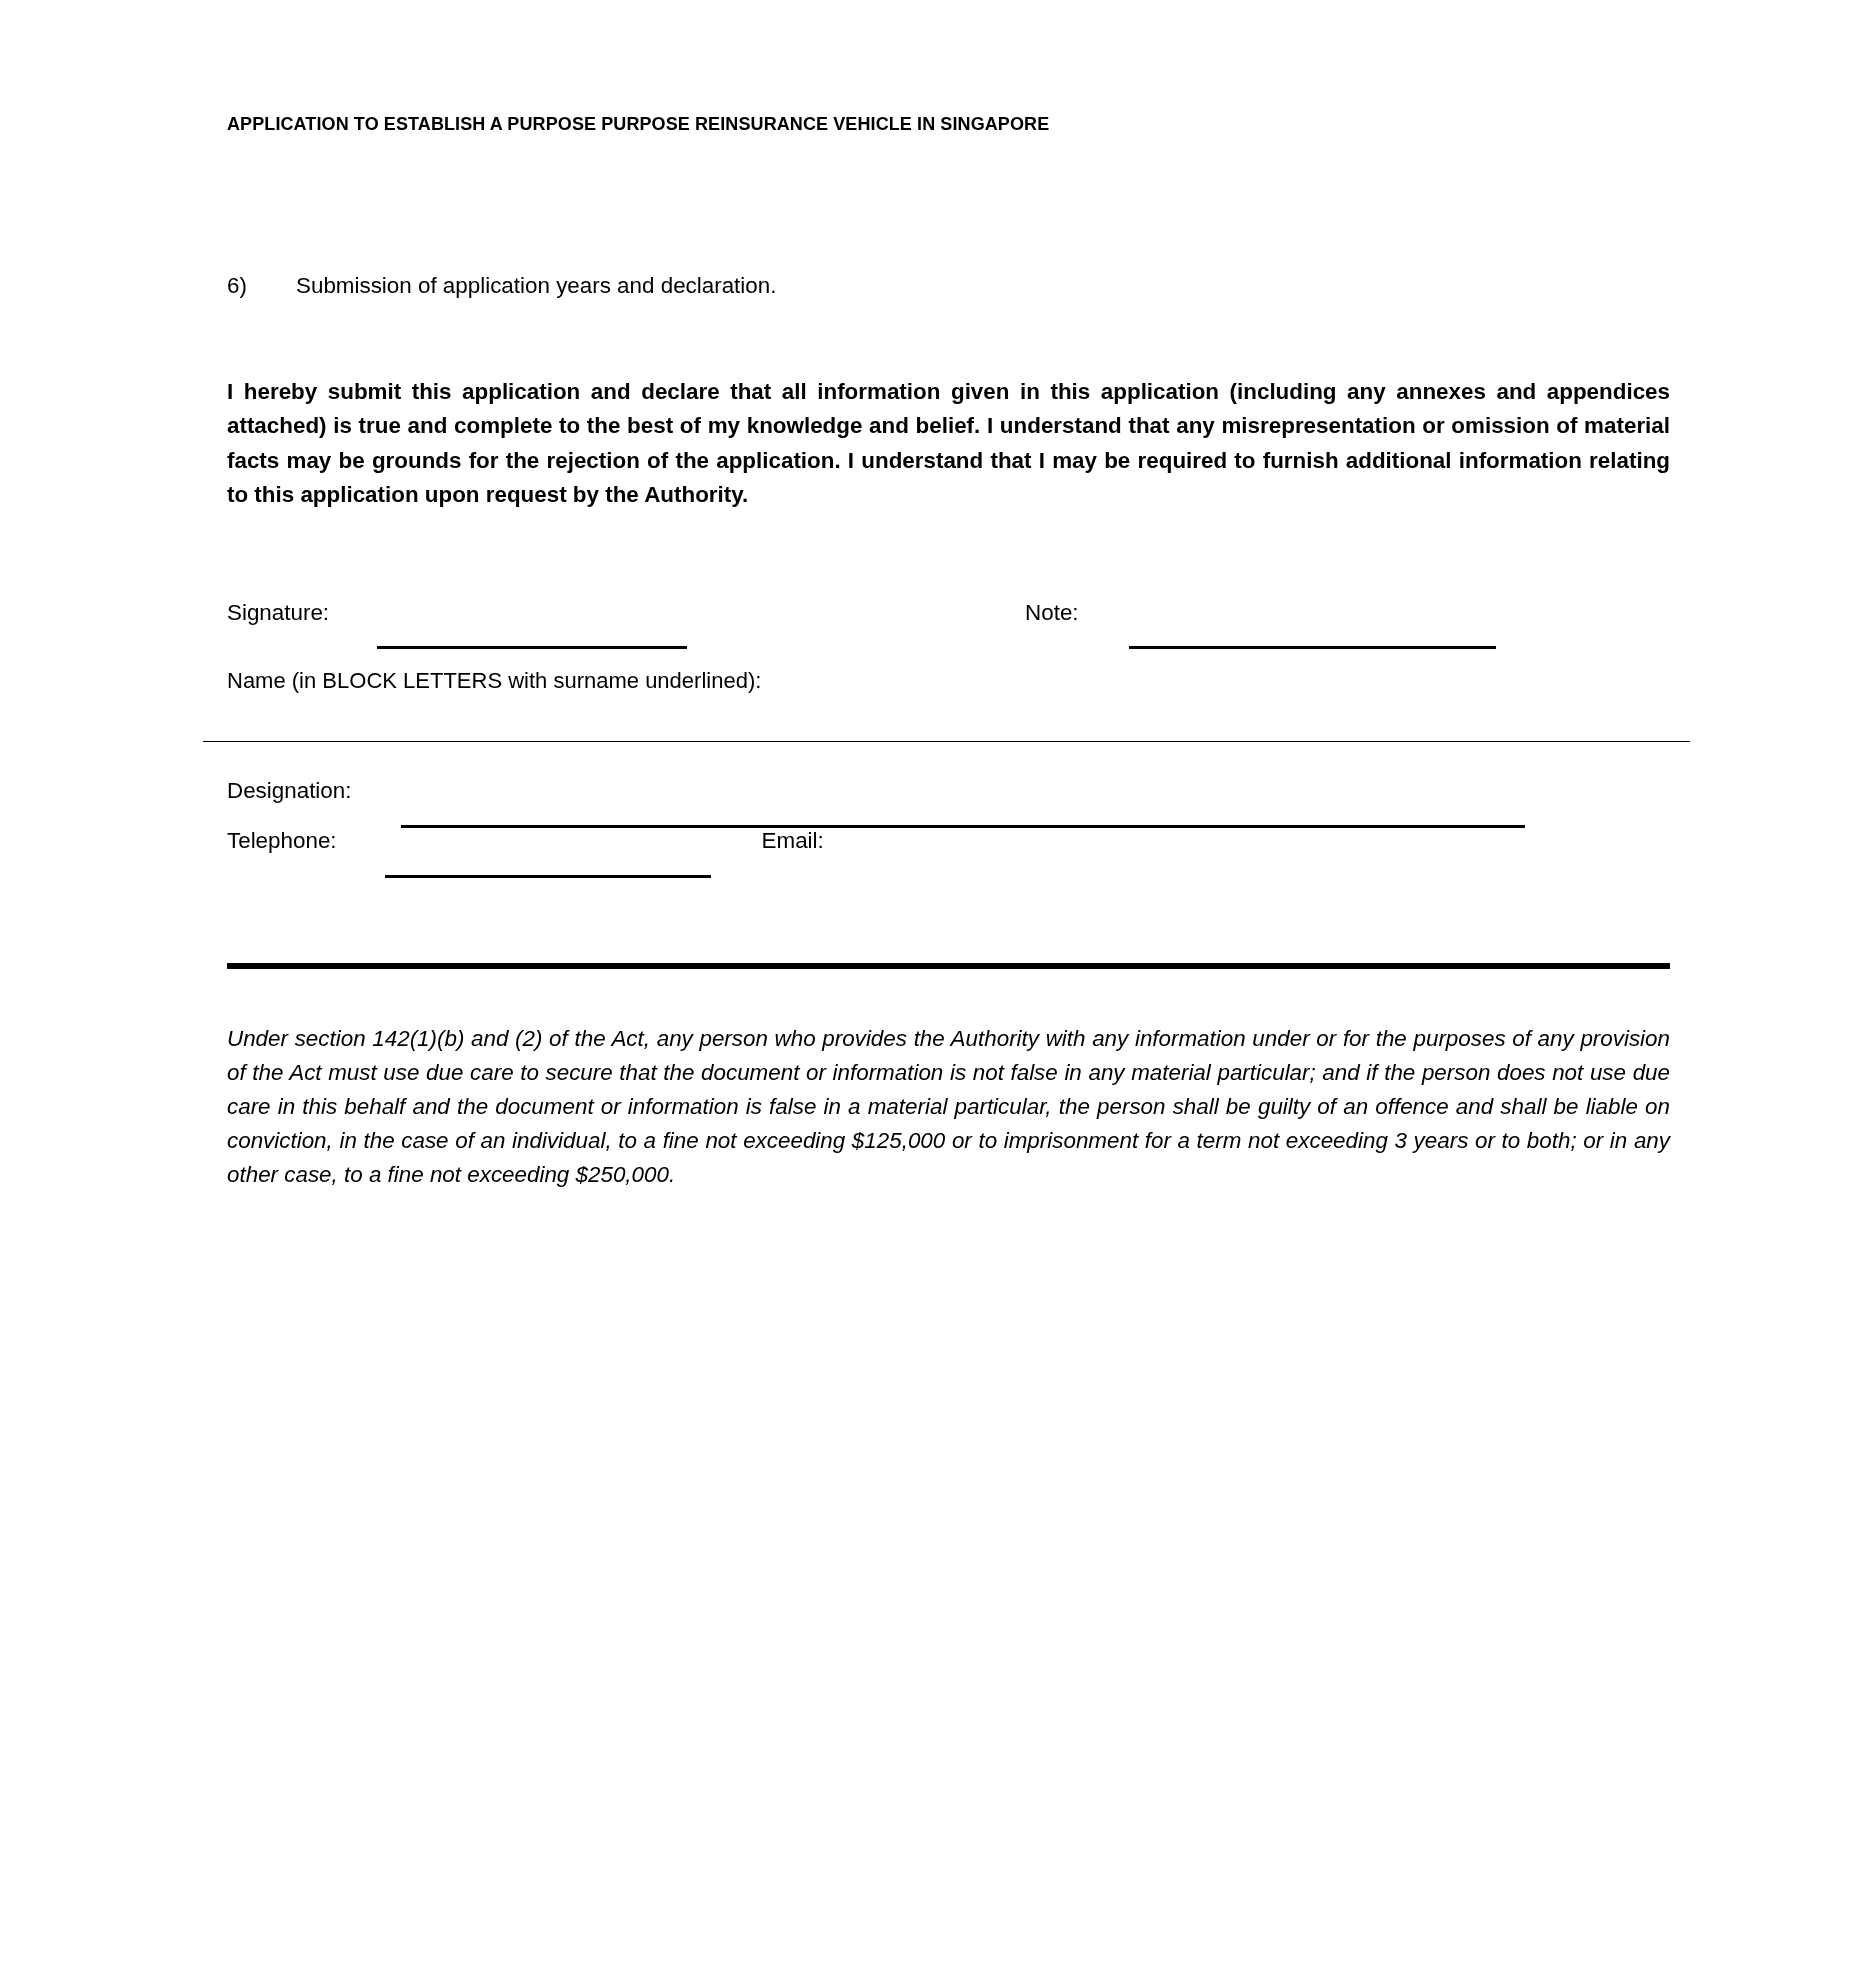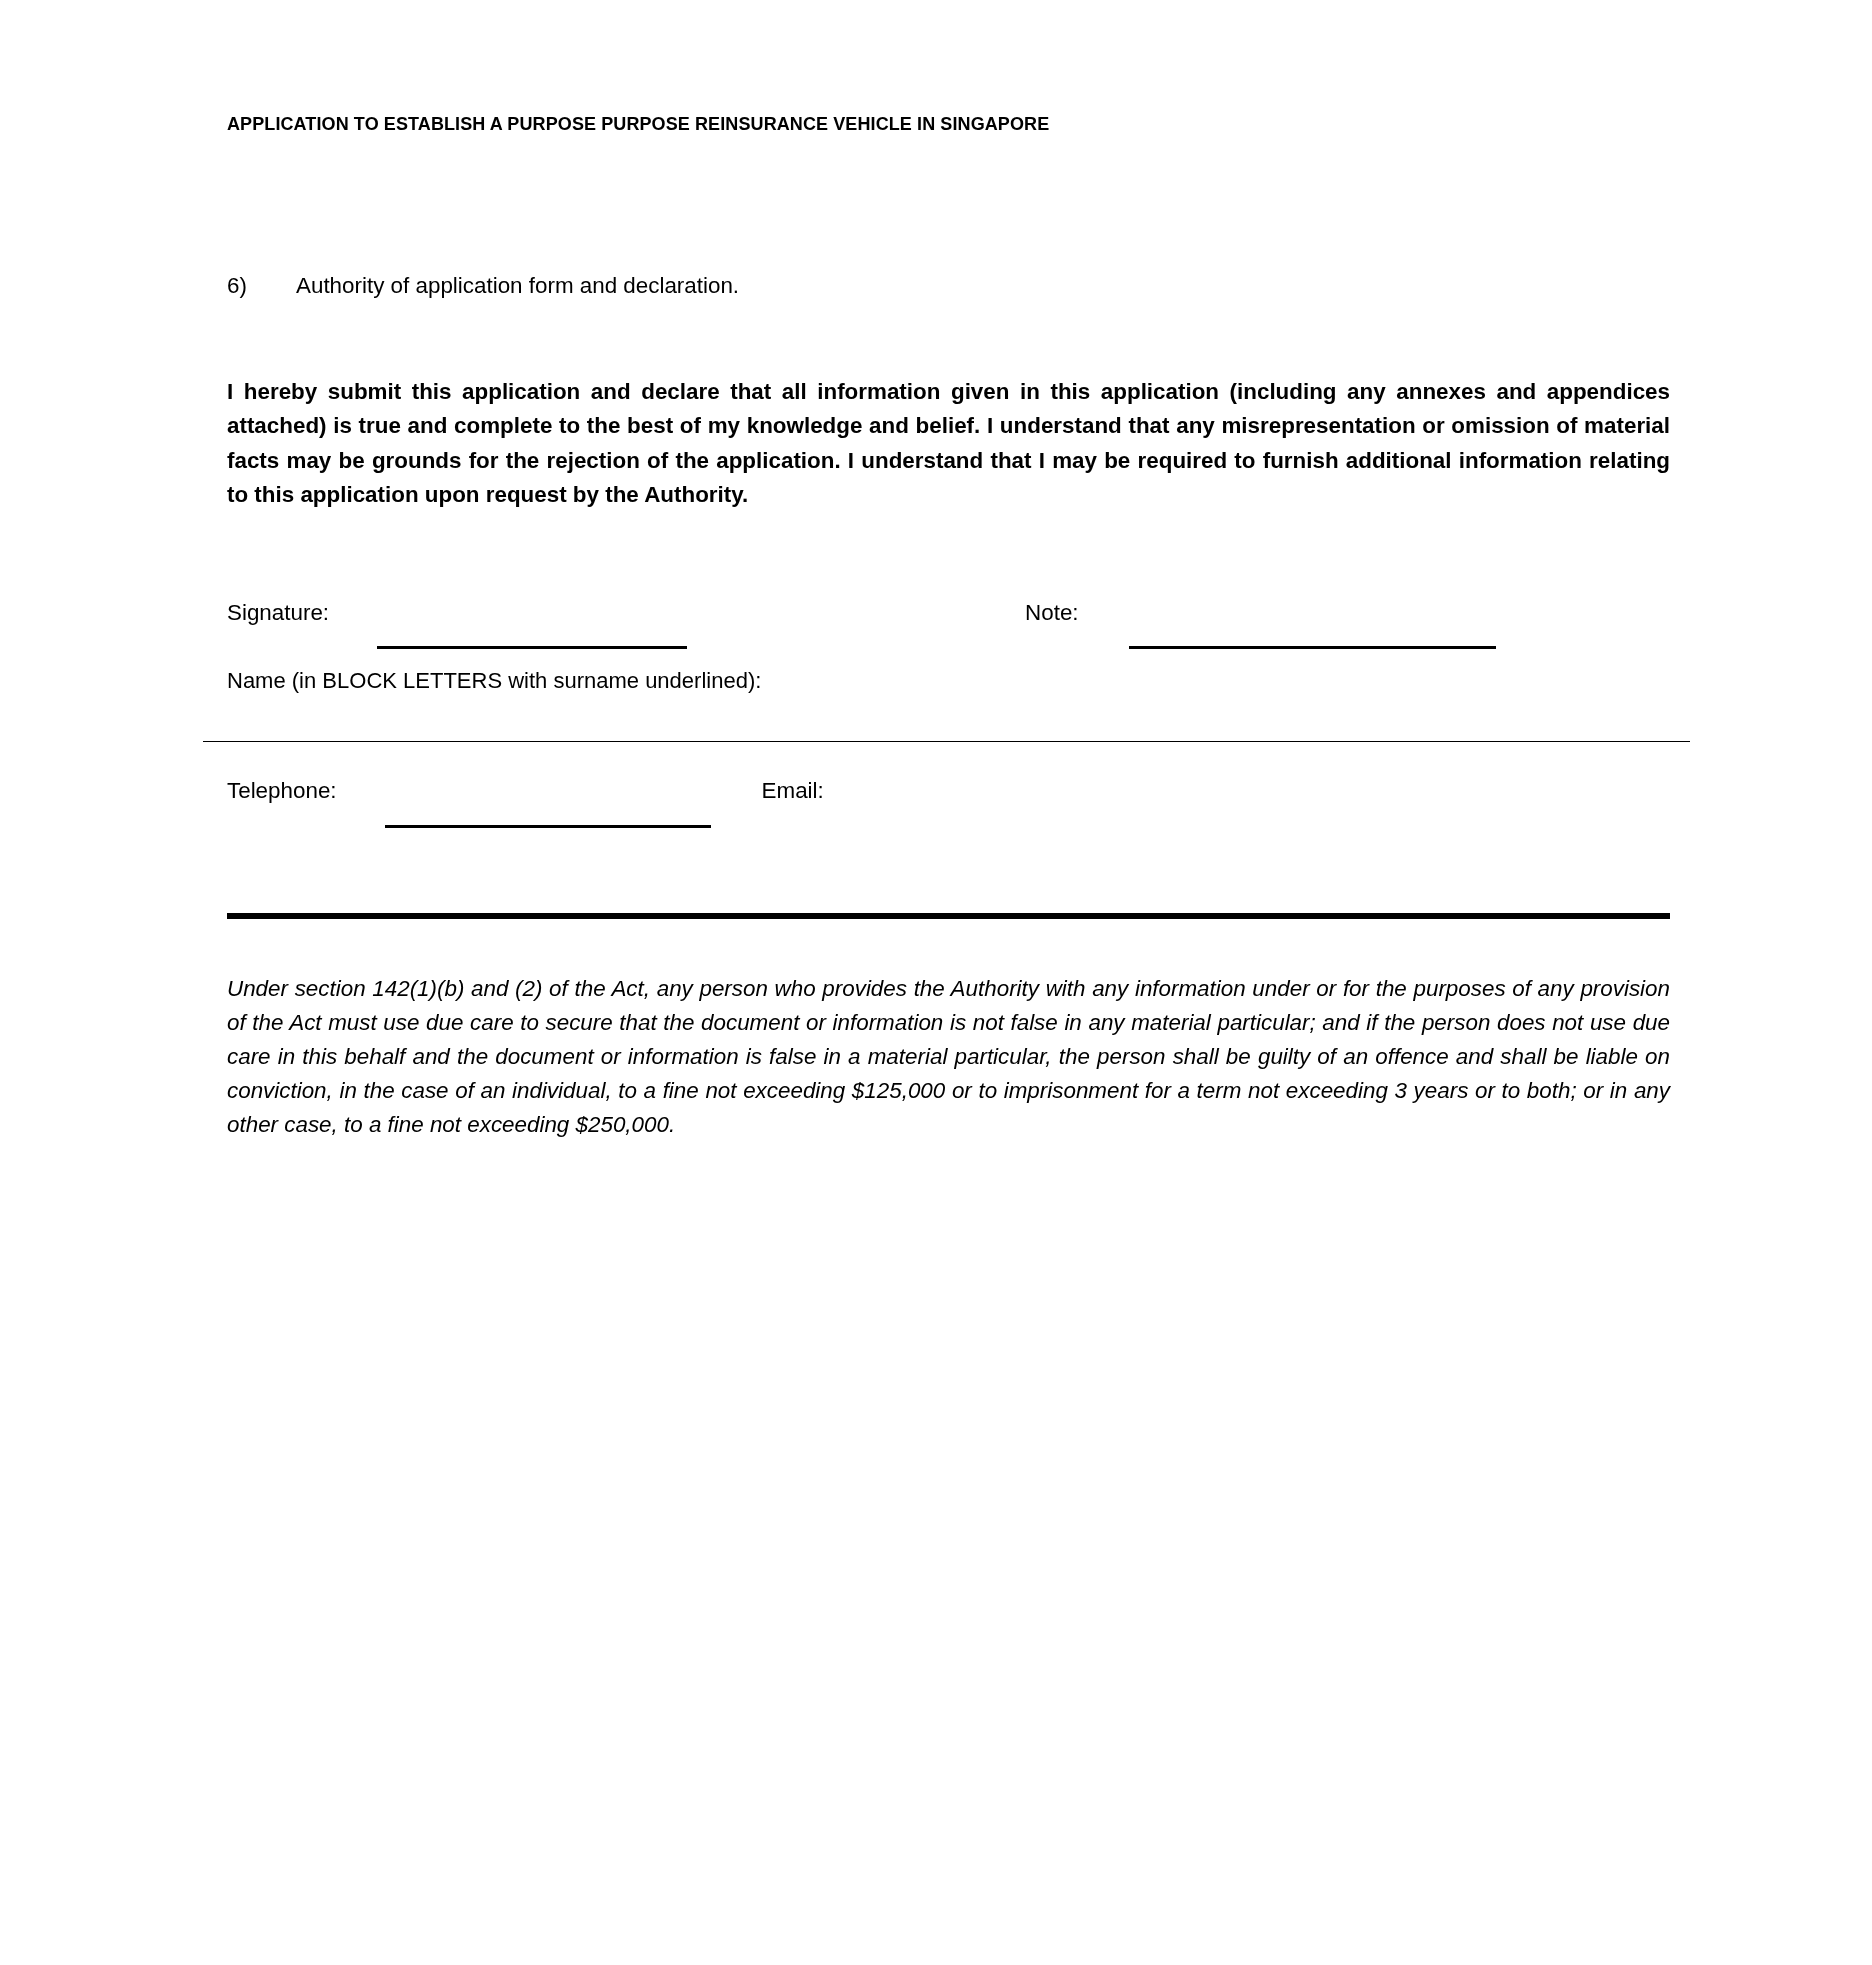--- a/index.html
+++ b/index.html
@@ -149,21 +149,21 @@
 <body>
 
 <div class="page">
 
   <div class="doc-header">APPLICATION TO ESTABLISH A PURPOSE PURPOSE REINSURANCE VEHICLE IN SINGAPORE</div>
 
   <div class="content">
 
     <div class="numbered-item">
       <span class="num">6)</span>
-      <span class="body">Authority of application form and declaration.</span>
+      <span class="body">Submission of application years and declaration.</span>
     </div>
 
 
     <div class="gap-decl"></div>
 
     <p class="para bold">I hereby submit this application and declare that all information given in this application (including any annexes and appendices attached) is true and complete to the best of my knowledge and belief. I understand that any misrepresentation or omission of material facts may be grounds for the rejection of the application. I understand that I may be required to furnish additional information relating to this application upon request by  the Authority.</p>
 
     <div class="gap-sign"></div>
 
     <div class="form-row">
@@ -173,20 +173,24 @@
       <span class="form-label">Note:</span>
       <span class="rule rule-date"></span>
     </div>
 
     <div class="name-row">Name (in BLOCK LETTERS with surname underlined):</div>
 
     <div class="sep-thin"></div>
 
     <div class="gap-after-thin"></div>
 
+    <div class="form-row">
+      <span class="form-label">Designation:</span>
+      <span class="rule rule-designation"></span>
+    </div>
 
     <div class="form-row">
       <span class="form-label">Telephone:</span>
       <span class="rule rule-telephone"></span>
       <span class="spacer-to-email"></span>
       <span class="form-label">Email:</span>
     </div>
 
     <div class="sep-thick"></div>
 

